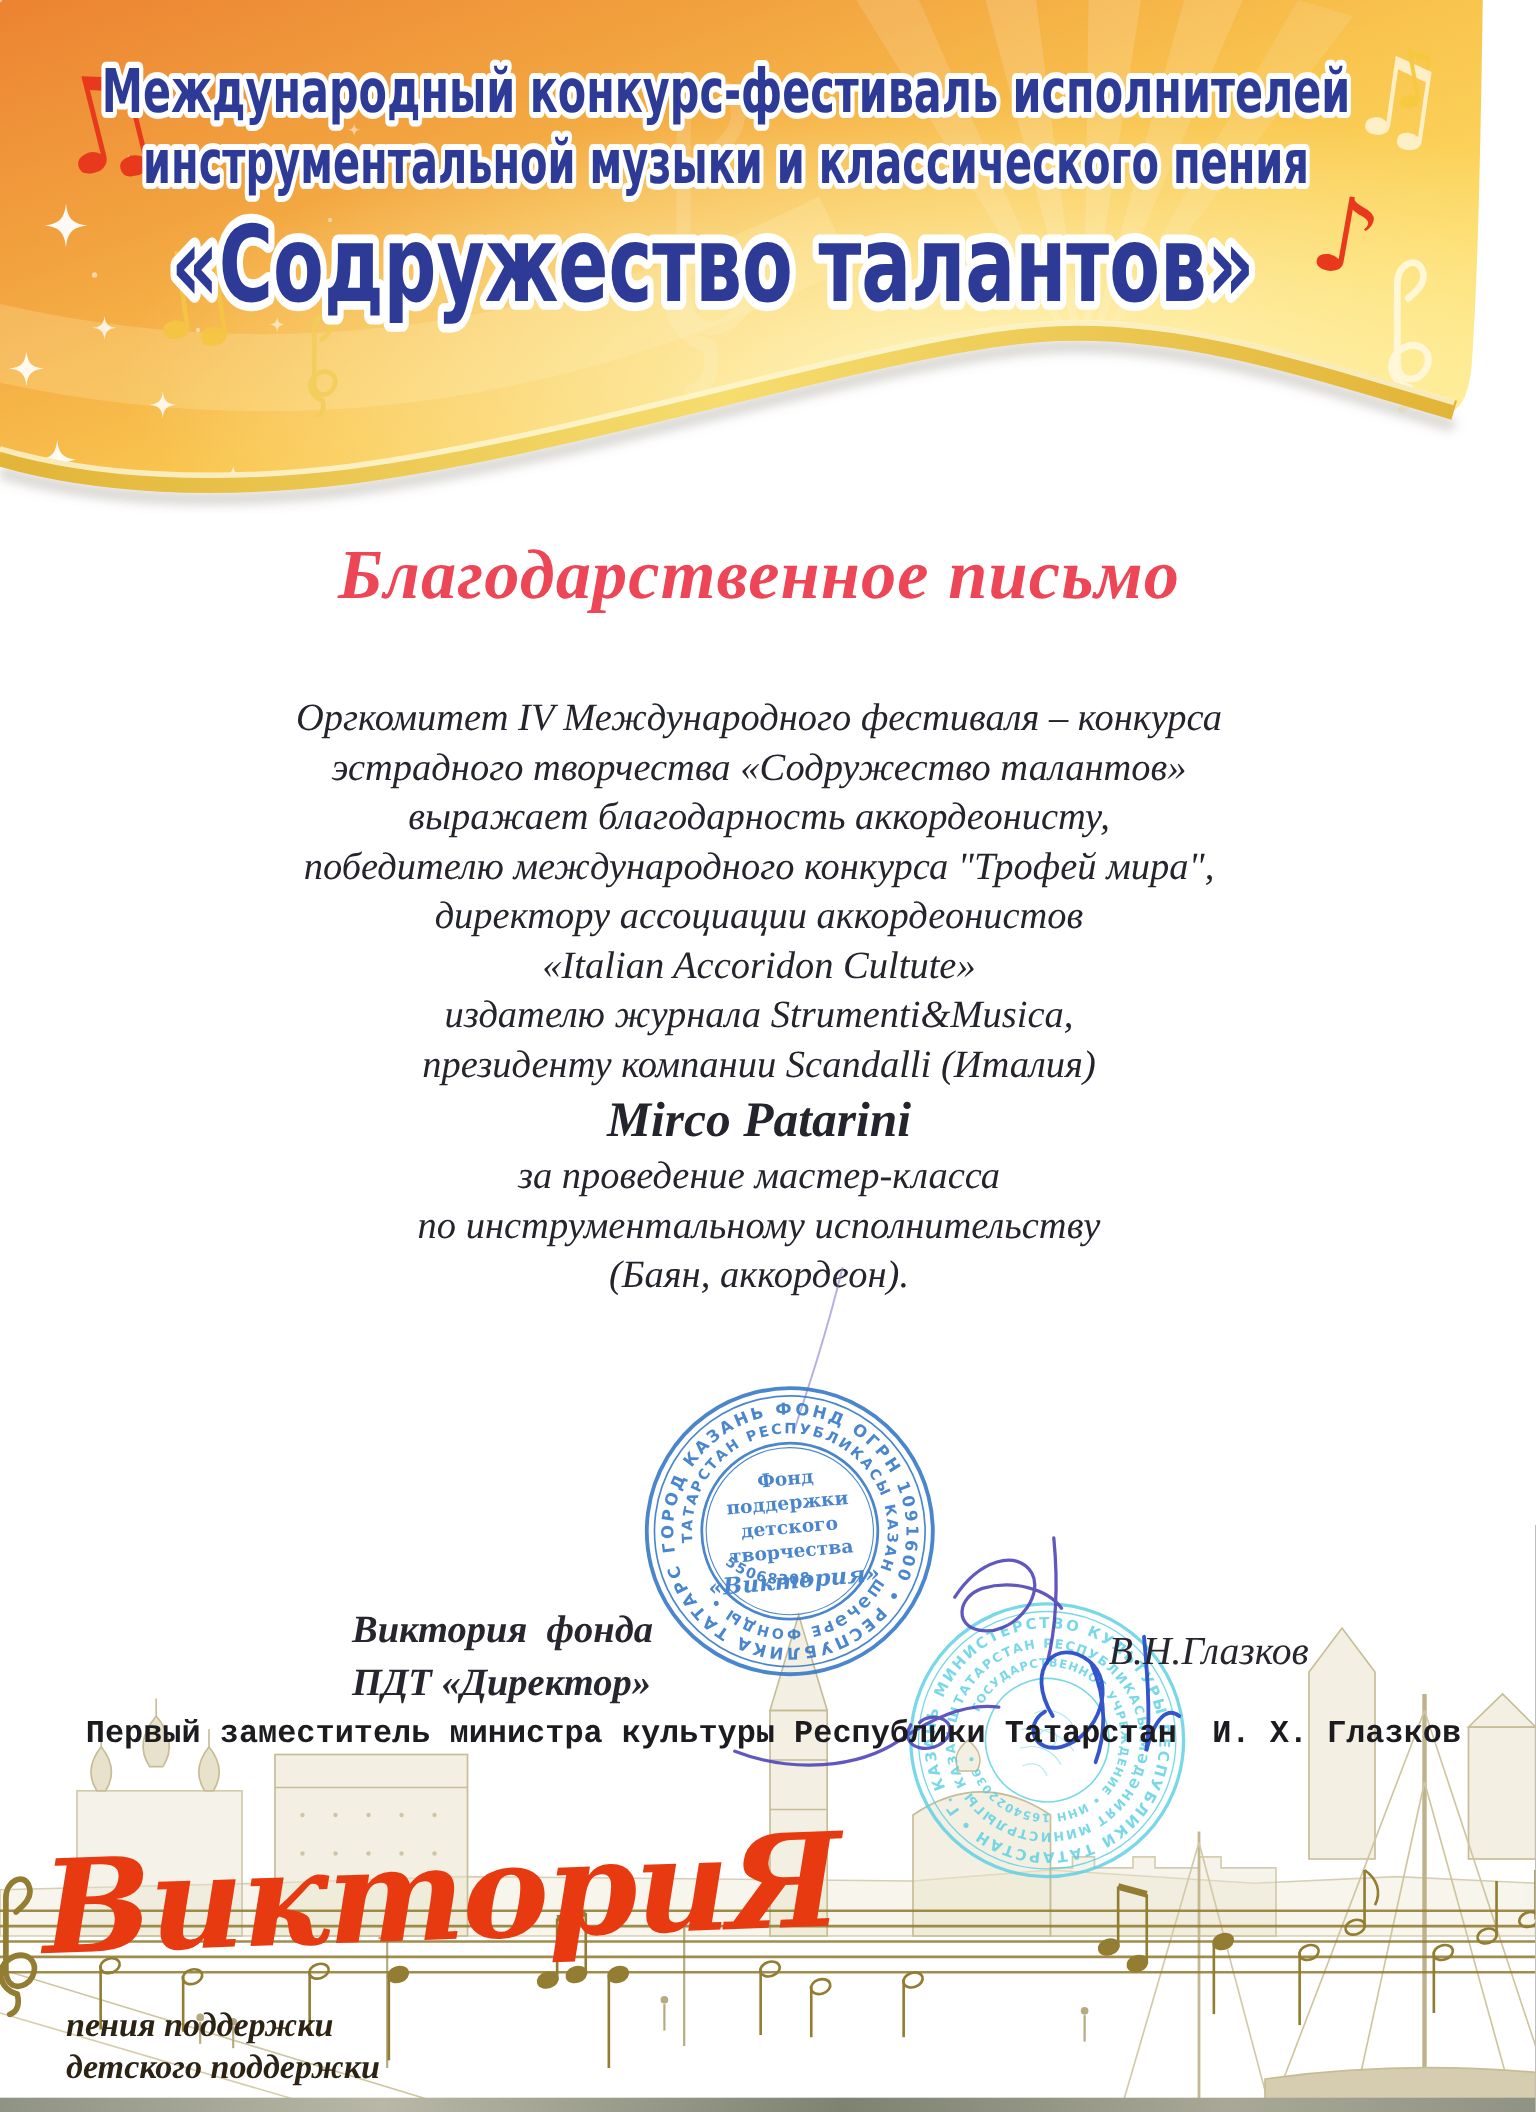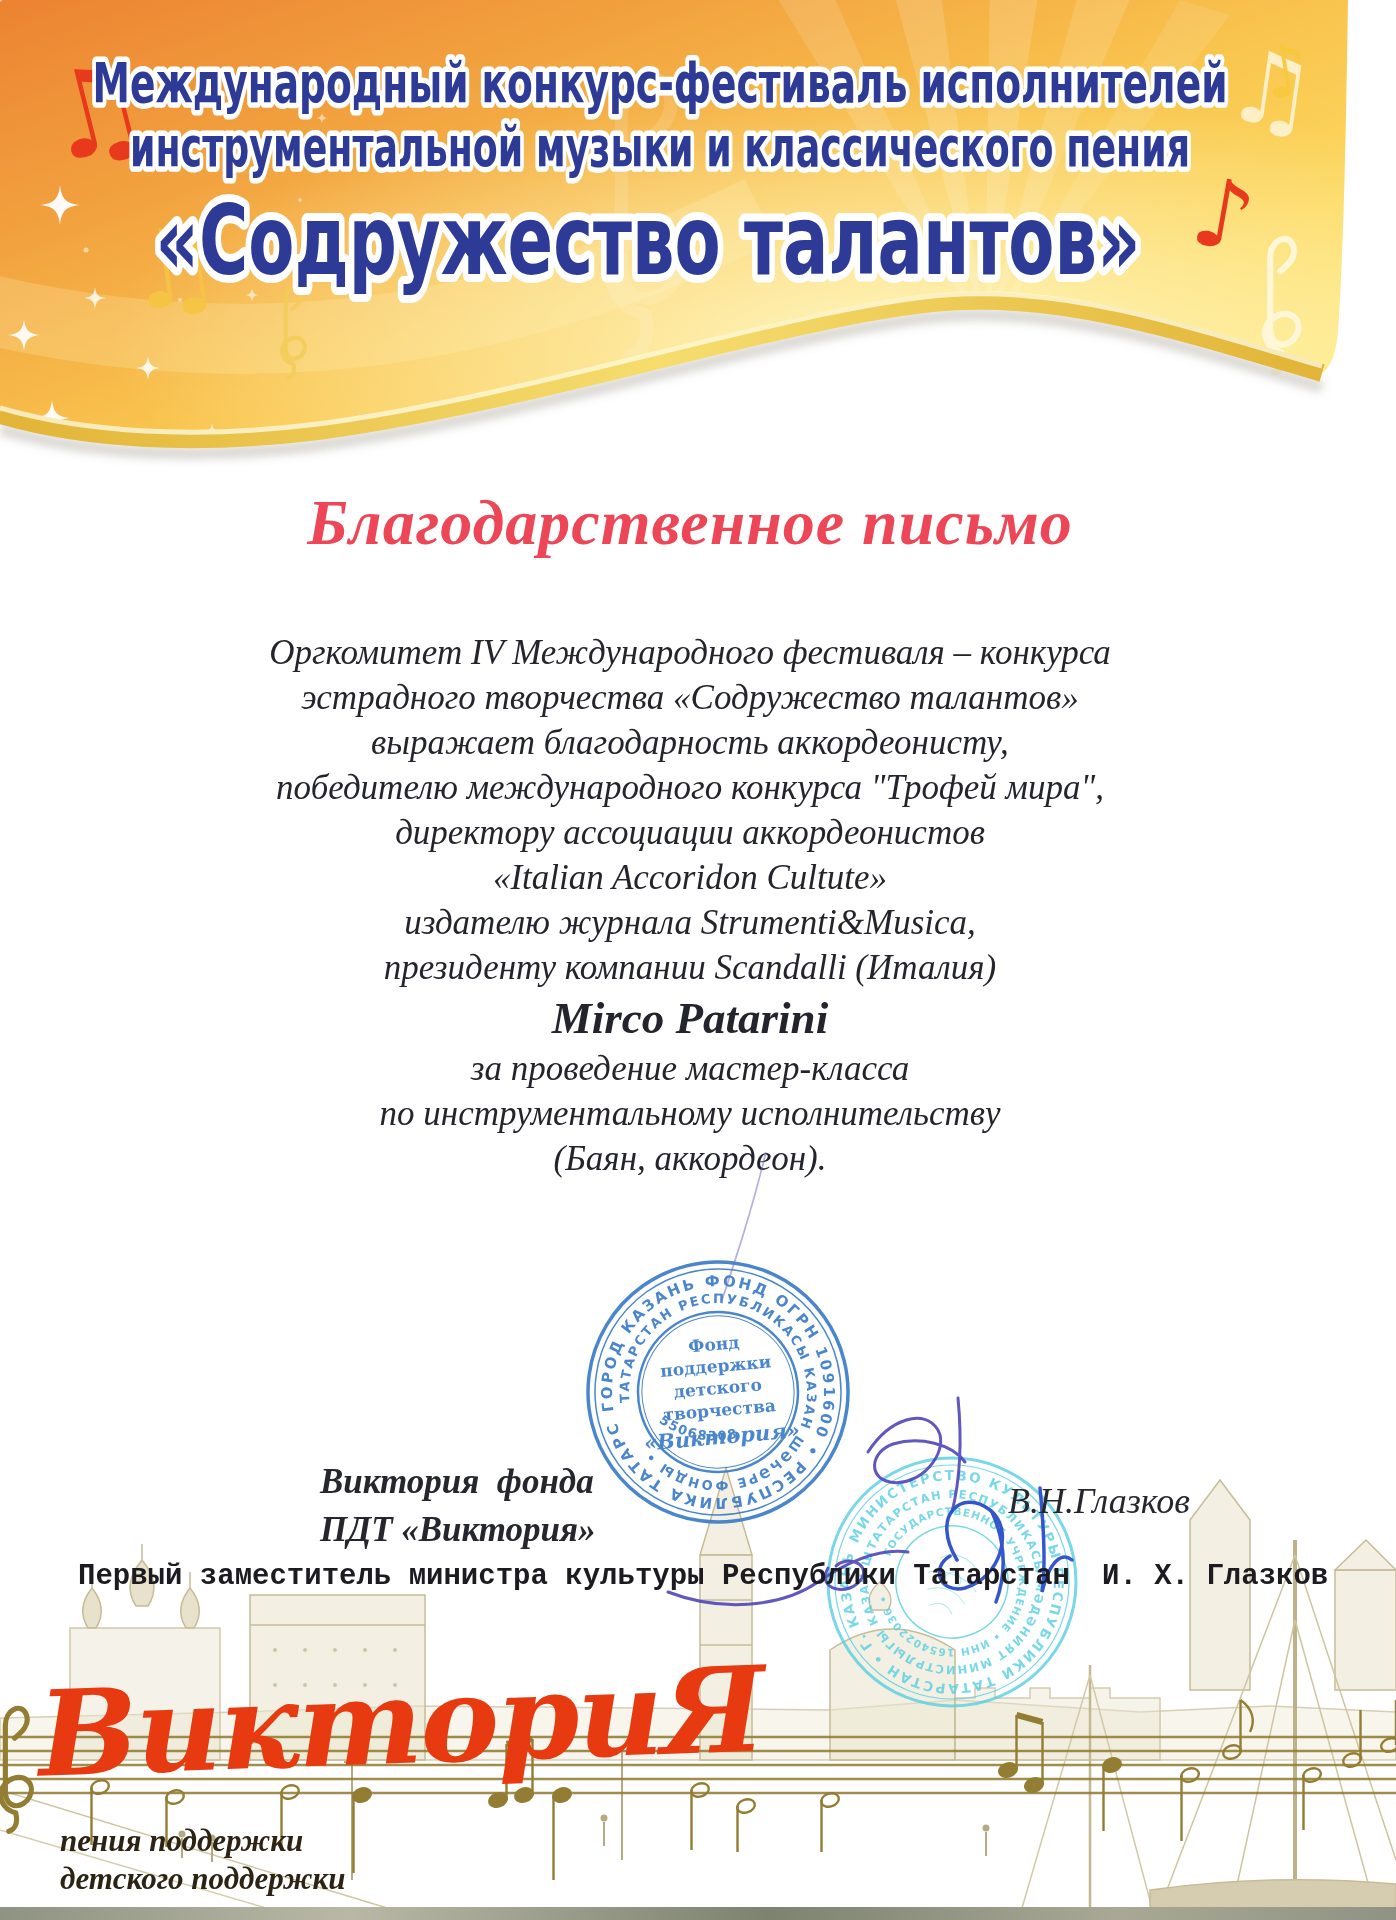--- a/index.html
+++ b/index.html
@@ -354,21 +354,21 @@
     </g>
 
     <g stroke="#2b4ec9" stroke-width="3.5" fill="none" stroke-linecap="round" opacity="0.95">
       <path d="M957,420 C930,375 962,348 990,370 C1015,390 1000,438 965,448 C940,454 930,428 950,416"></path>
       <path d="M992,372 C1008,408 1004,440 996,462"></path>
       <path d="M1040,348 C1044,390 1046,426 1042,452 C1050,420 1062,412 1072,420"></path>
     </g>
   </svg>
 
   <div class="sig-role" style="left:320px;top:1462px">Виктория  фонда</div>
-  <div class="sig-role" style="left:320px;top:1510px">ПДТ «Виктория»</div>
+  <div class="sig-role" style="left:320px;top:1510px">ПДТ «Директор»</div>
   <div class="sig-name-serif" style="left:1008px;top:1480px">В.Н.Глазков</div>
   <div class="sig-row-sans" style="left:78px;top:1560px">Первый заместитель министра культуры Республики Татарстан</div>
   <div class="sig-row-sans" style="left:1102px;top:1560px">И. Х. Глазков</div>
 
   <div class="logo-name">ВикториЯ</div>
   <div class="logo-sub">
     <div>пения поддержки</div>
     <div>детского поддержки</div>
   </div>
 

